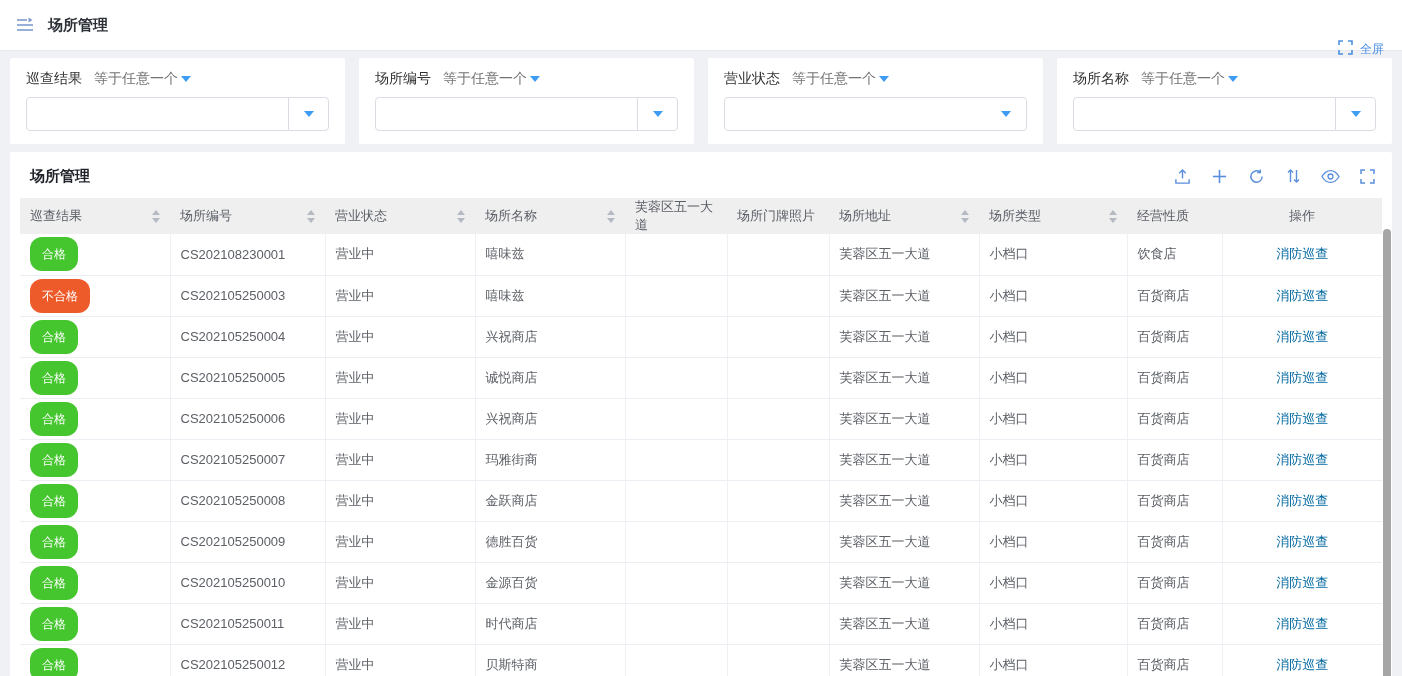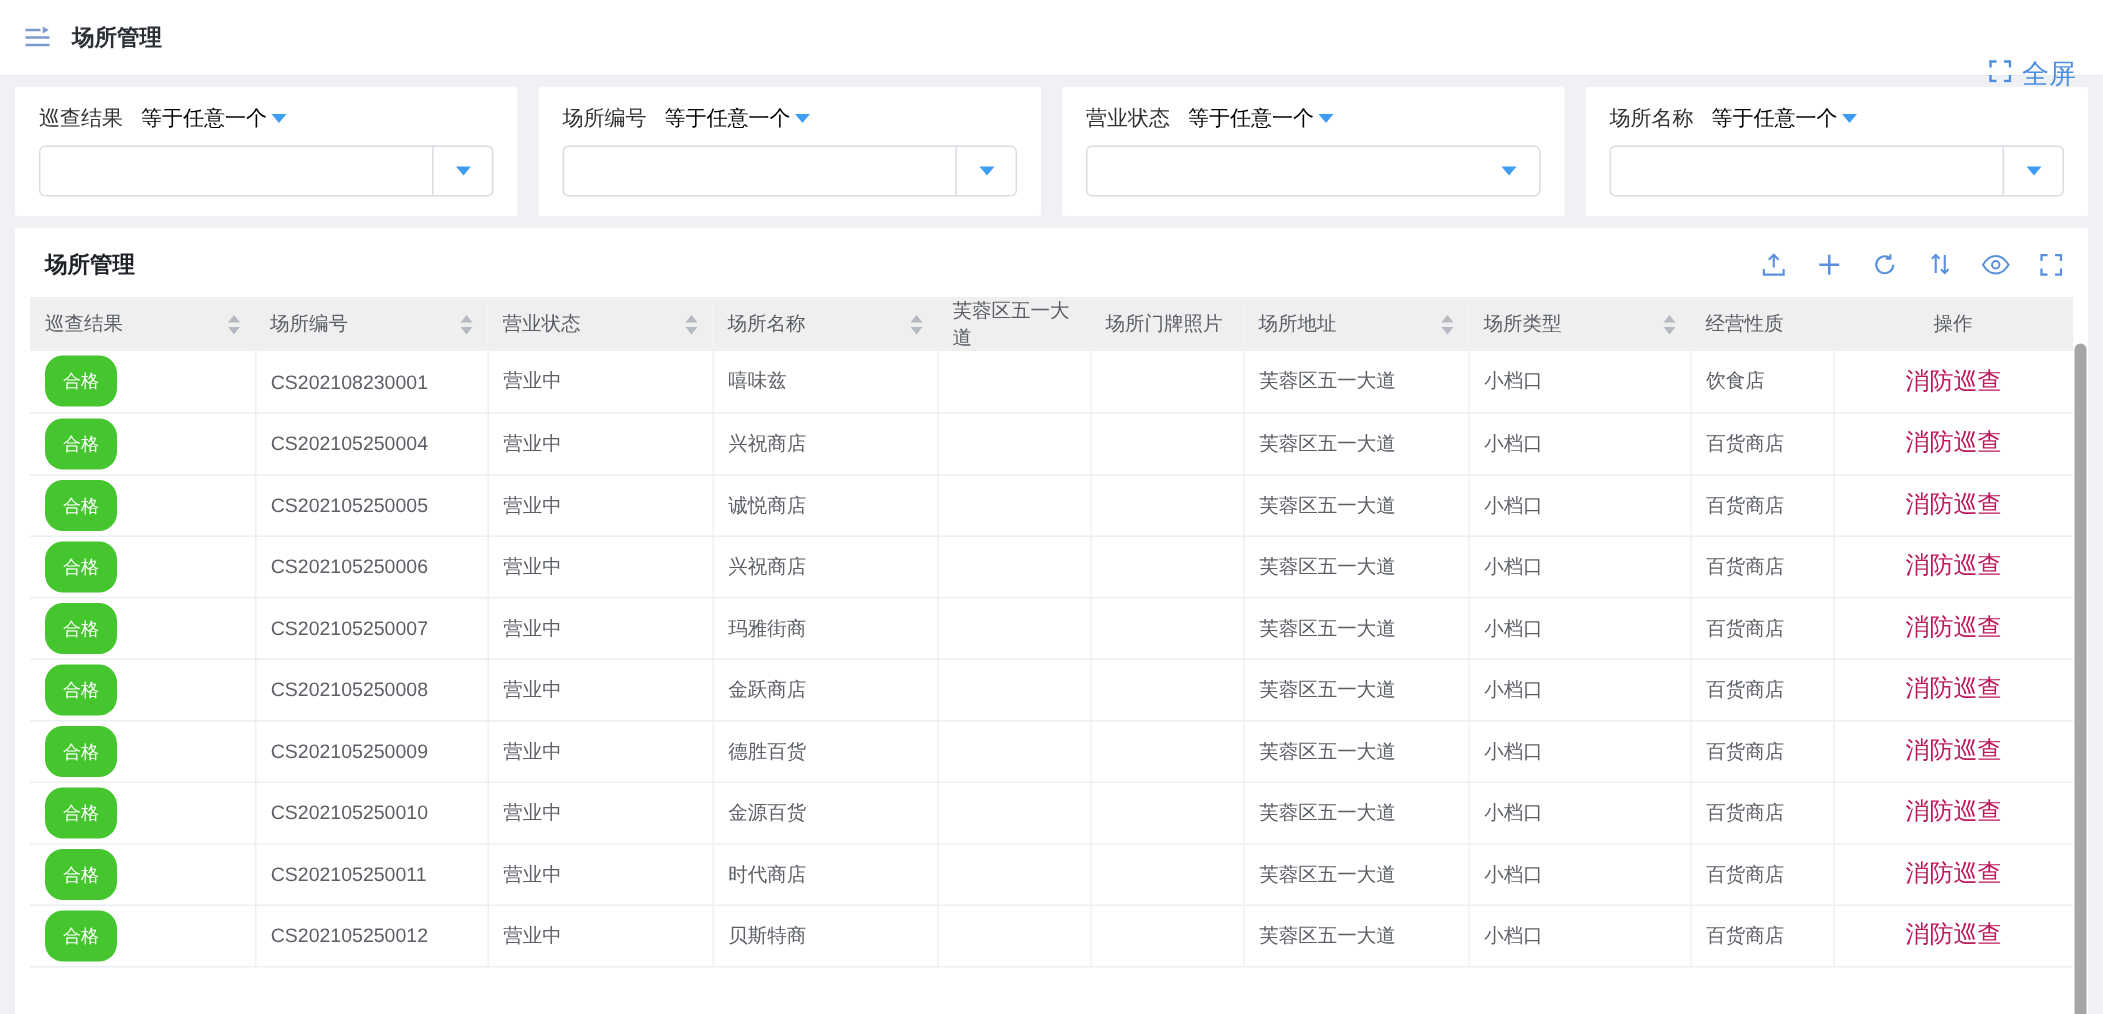--- a/index.html
+++ b/index.html
@@ -5,28 +5,28 @@
   * { margin:0; padding:0; box-sizing:border-box; }
   html,body { width:1402px; height:676px; overflow:hidden; }
   body { background:#eff1f5; font-family:"Liberation Sans","DejaVu Sans",sans-serif; color:#303133; }
 
   
   .topbar { height:51px; background:#fff; border-bottom:1px solid #e8eaee;
             display:flex; align-items:center; justify-content:space-between; padding:0 18px 0 16px; }
   .topbar-left { display:flex; align-items:center; gap:14px; }
   .collapse-btn { cursor:pointer; display:flex; align-items:center; }
   .page-title { font-size:15px; font-weight:600; color:#2b2f36; }
-  .fs-btn { display:flex; align-items:center; gap:7px; color:#4a8fe2; font-size:18px; cursor:pointer;margin-top:48px; }
+  .fs-btn { display:flex; align-items:center; gap:7px; color:#4a8fe2; font-size:12px; cursor:pointer;margin-top:48px; }
 
   
   .filters { display:flex; gap:14px; margin:7px 10px 0; }
   .filter-card { flex:1; background:#fff; border-radius:2px; padding:12px 16px 13px; }
   .filter-head { display:flex; align-items:center; gap:12px; margin-bottom:9px; }
   .filter-label { font-size:14px; color:#303133; }
-  .filter-op { display:flex; align-items:center; gap:3px; color:#000000; font-size:14px; cursor:pointer; }
+  .filter-op { display:flex; align-items:center; gap:3px; color:#737373; font-size:14px; cursor:pointer; }
   .caret-down { width:0; height:0; border-left:5px solid transparent; border-right:5px solid transparent;
                 border-top:6px solid #3f9cf3; display:inline-block; }
   .filter-select { height:34px; border:1px solid #d9dce3; border-radius:4px; background:#fff;
                    display:flex; align-items:center; justify-content:flex-end; cursor:pointer; }
   .select-arrow { width:40px; height:100%; display:flex; align-items:center; justify-content:center; }
   .select-arrow.sep { border-left:1px solid #d9dce3; }
 
   
   .panel { background:#fff; margin:8px 10px 0; border-radius:2px; height:560px; }
   .panel-head { display:flex; align-items:center; justify-content:space-between; padding:13px 14px 11px 20px; }
@@ -44,21 +44,21 @@
   .sort-caret i { width:0; height:0; border-left:4px solid transparent; border-right:4px solid transparent; display:block; }
   .sort-caret .up { border-bottom:5px solid #b4b9c2; }
   .sort-caret .dn { border-top:5px solid #b4b9c2; }
 
   tbody td { height:41px; font-size:13px; color:#5c6066; padding:0 10px;
              border-bottom:1px solid #ebeef3; border-right:1px solid #eef0f3; background:#fff; }
   tbody td:last-child { border-right:none; text-align:center; }
   .badge { display:inline-block; padding:11px 12px; border-radius:12px; color:#fff; font-size:12px; line-height:1; }
   .badge.pass { background:#45c62e; }
   .badge.fail { background:#ee5b2b; }
-  .op-link { color:#be185d; cursor:pointer; font-size:16px; }
+  .op-link { color:#0369a1; cursor:pointer; font-size:13px; }
 
   .v-scrollbar { position:absolute; right:-9px; top:31px; width:8px; height:520px;
                  background:#a6a6a6; border-radius:4px; }
 </style>
 </head>
 <body>
 
 <div class="topbar">
   <div class="topbar-left">
     <span class="collapse-btn">
@@ -297,20 +297,32 @@
     <td>营业中</td>
     <td>嘻味兹</td>
     <td></td>
     <td></td>
     <td>芙蓉区五一大道</td>
     <td>小档口</td>
     <td>饮食店</td>
     <td><span class="op-link">消防巡查</span></td>
   </tr>
           <tr>
+    <td><span class="badge fail">不合格</span></td>
+    <td>CS202105250003</td>
+    <td>营业中</td>
+    <td>嘻味兹</td>
+    <td></td>
+    <td></td>
+    <td>芙蓉区五一大道</td>
+    <td>小档口</td>
+    <td>百货商店</td>
+    <td><span class="op-link">消防巡查</span></td>
+  </tr>
+          <tr>
     <td><span class="badge pass">合格</span></td>
     <td>CS202105250004</td>
     <td>营业中</td>
     <td>兴祝商店</td>
     <td></td>
     <td></td>
     <td>芙蓉区五一大道</td>
     <td>小档口</td>
     <td>百货商店</td>
     <td><span class="op-link">消防巡查</span></td>

